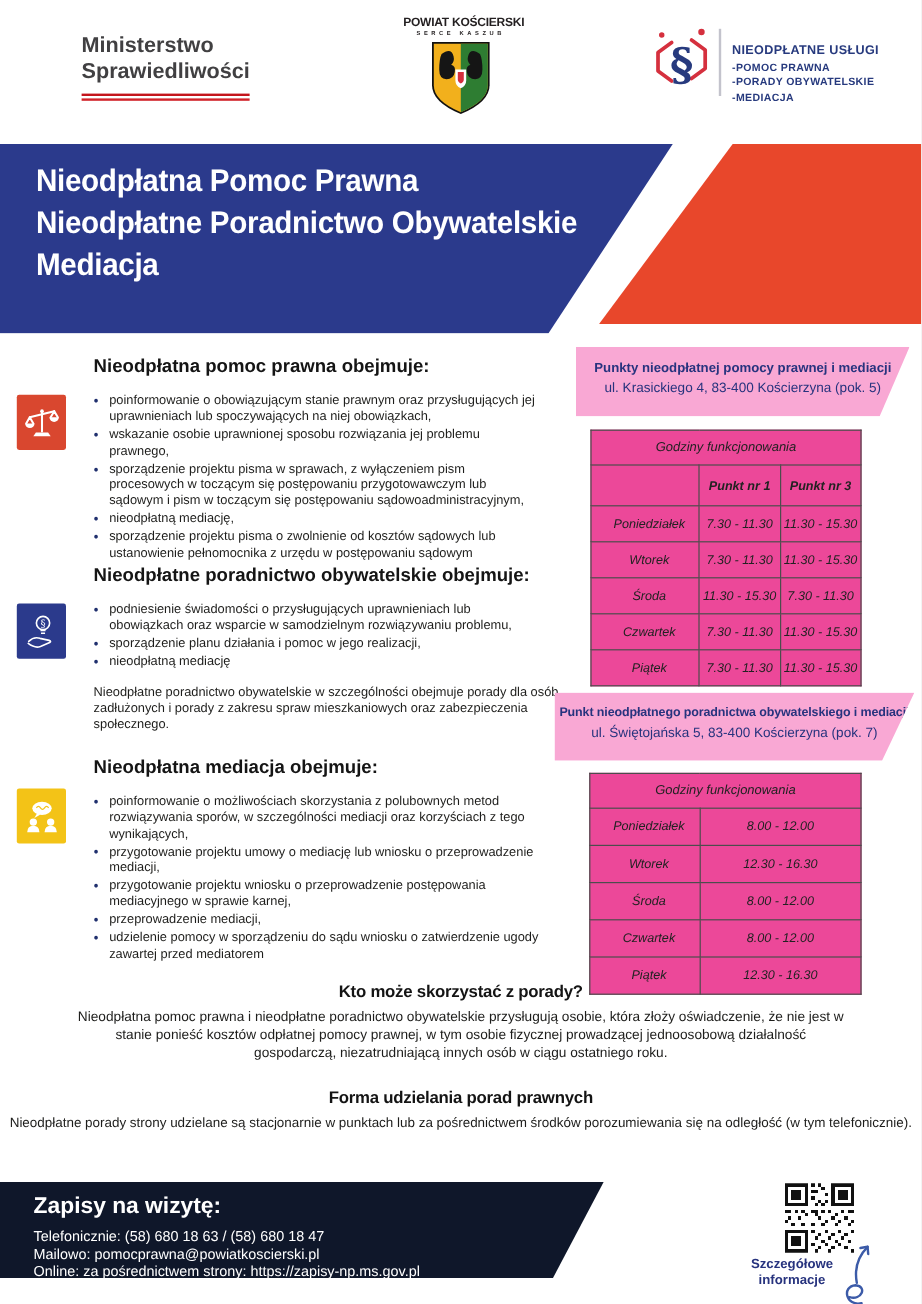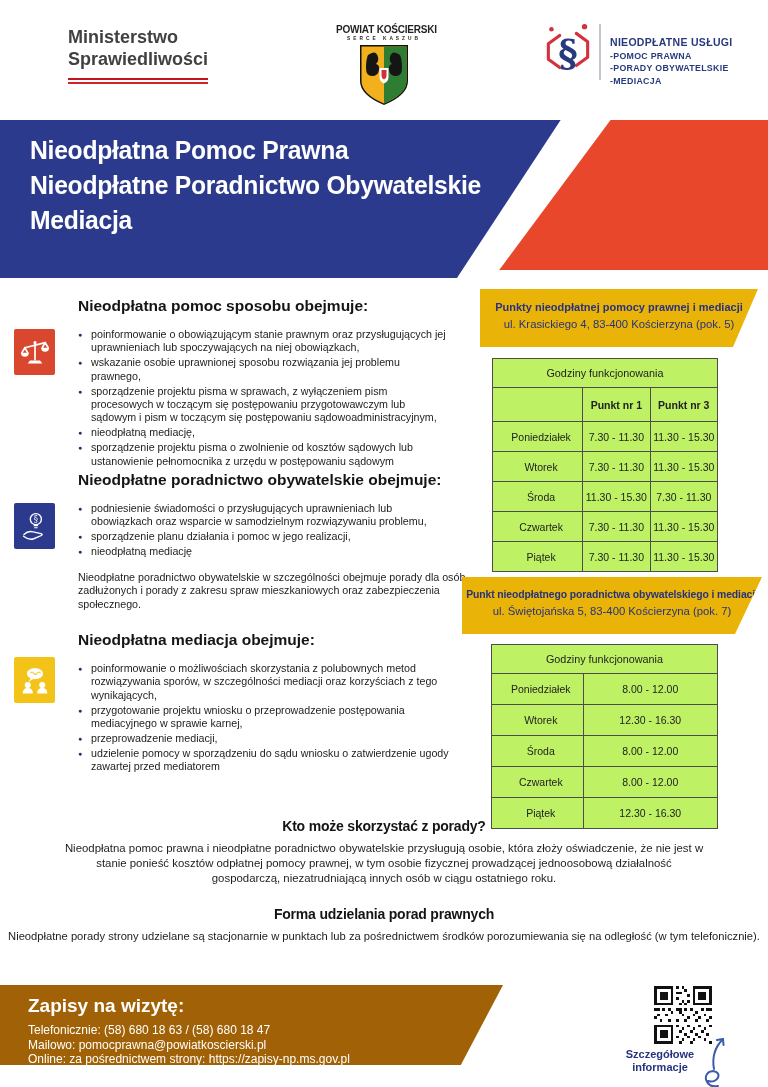--- a/index.html
+++ b/index.html
@@ -5,21 +5,21 @@
   html,body{margin:0;padding:0;background:#e9e9e9;}
   .poster{position:relative;width:768px;height:1087px;margin:0 auto;background:#ffffff;
           overflow:hidden;font-family:"Liberation Sans",sans-serif;color:#1d1d1b;}
 
   
   .logo-ministry{position:absolute;left:68px;top:26px;width:140px;font-weight:bold;}
   .lm-name{font-size:18px;line-height:22px;color:#414042;}
   .lm-rule1{height:2px;background:#c4151c;margin-top:8px;}
   .lm-rule2{height:2px;background:#d2232a;margin-top:2px;}
 
-  .logo-county{position:absolute;left:336px;top:24px;width:96px;text-align:center;}
+  .logo-county{position:absolute;left:336px;top:14px;width:96px;text-align:center;}
   .lc-title{font-size:10px;font-weight:bold;color:#231f20;letter-spacing:-0.2px;white-space:nowrap;}
   .lc-sub{font-size:4.8px;font-weight:bold;color:#231f20;letter-spacing:3px;margin-top:1px;}
   .lc-shield{margin-top:3px;}
 
   .logo-services{position:absolute;left:544px;top:22px;display:flex;align-items:flex-start;}
   .ls-icon{width:48px;height:60px;}
   .ls-divider{width:2px;height:56px;background:#c3c3cc;margin:2px 9px 0 7px;}
   .ls-text{padding-top:14px;}
   .ls-title{font-size:10.5px;font-weight:bold;color:#273a7e;letter-spacing:.3px;}
   .ls-item{font-size:8.8px;font-weight:bold;color:#273a7e;letter-spacing:.3px;margin-top:2.5px;}
@@ -39,29 +39,29 @@
   .sec-h{margin-left:78px;font-size:15.5px;font-weight:bold;color:#151515;}
   .icon-box{position:absolute;left:14px;width:41px;height:46px;border-radius:2px;
             display:flex;align-items:center;justify-content:center;}
   .bullets{list-style:none;margin:13px 0 0 78px;padding:0;width:372px;}
   .bullets li{position:relative;padding-left:13px;font-size:10.7px;line-height:13.4px;
               margin-bottom:1.5px;color:#1d1d1b;}
   .bullets li::before{content:"\25CF";position:absolute;left:0;top:0;font-size:7px;color:#20306e;}
   .sec-note{margin:12px 0 0 78px;width:392px;font-size:10.7px;line-height:13.6px;}
 
   
-  .pbanner{position:absolute;background:#eab308;color:#27337e;text-align:center;
+  .pbanner{position:absolute;background:#f9a8d4;color:#27337e;text-align:center;
            clip-path:polygon(0 0,100% 0,91% 100%,0 100%);}
   .pb1{left:480px;top:289px;width:278px;height:58px;}
   .pb2{left:462px;top:577px;width:300px;height:57px;}
   .pb-title{font-weight:bold;margin-top:12px;font-size:11px;}
   .pb2 .pb-title{font-size:10.4px;letter-spacing:-0.1px;}
   .pb-addr{font-size:11.3px;margin-top:5px;}
 
-  table.sched{position:absolute;border-collapse:collapse;background:#bef264;font-size:10.5px;color:#222;}
+  table.sched{position:absolute;border-collapse:collapse;background:#ec4899;font-size:10.5px;color:#222;font-style:italic;}
   table.sched td{border:1px solid #4d4d4d;text-align:center;vertical-align:middle;}
   table.sched .cap{height:26px;font-size:10.8px;}
   table.sched .colh{font-weight:bold;}
   table.sched .day{text-align:center;padding-left:8px;}
   .t1{left:492px;top:358px;width:226px;}
   .t1 .hrow td{height:31px;}
   .t1 .drow td{height:27px;}
   .t1 .c0{width:84px;} .t1 .c1{width:71px;} .t1 .c2{width:71px;}
   .t2{left:491px;top:644px;width:227px;}
   .t2 .cap{height:28px;}
@@ -69,21 +69,21 @@
   .t2 .c0{width:84px;} .t2 .c1{width:143px;}
 
   
   .centerblock{position:absolute;left:0;width:768px;text-align:center;}
   .cb-h{font-size:14px;font-weight:bold;color:#141414;letter-spacing:-0.2px;margin:0;}
   .cb-p{margin:7px auto 0;font-size:11.4px;line-height:15px;color:#1d1d1b;}
   .elig{top:818px;} .elig .cb-p{width:640px;text-align:center;}
   .formb{top:906px;} .formb .cb-p{width:764px;font-size:11.2px;}
 
   
-  .footer-band{position:absolute;left:0;top:985px;width:768px;height:80px;background:#a16207;
+  .footer-band{position:absolute;left:0;top:985px;width:768px;height:80px;background:#0f172a;
                clip-path:polygon(0 0,65.5% 0,60% 100%,0 100%);color:#fff;}
   .fb-head{margin:10px 0 0 28px;font-size:19px;font-weight:bold;}
   .fb-line{margin:0 0 0 28px;font-size:12px;line-height:14.5px;}
   .fb-line.first{margin-top:6px;}
 
   .qr{position:absolute;left:654px;top:986px;width:58px;height:58px;}
   .qr-label{position:absolute;left:612px;top:1048px;width:96px;text-align:center;
             color:#27337e;font-weight:bold;font-size:11px;line-height:13px;}
   .arrow{position:absolute;left:702px;top:1034px;}
 </style>
@@ -134,21 +134,21 @@
     <div class="band-blue"></div>
     <div class="band-red"></div>
     <div class="band-title">
       <div>Nieodpłatna Pomoc Prawna</div>
       <div>Nieodpłatne Poradnictwo Obywatelskie</div>
       <div>Mediacja</div>
     </div>
   </div>
 
   <div class="sec" style="top:297px">
-    <div class="sec-h">Nieodpłatna pomoc sposobu obejmuje:</div>
+    <div class="sec-h">Nieodpłatna pomoc prawna obejmuje:</div>
     <ul class="bullets">
       <li>poinformowanie o obowiązującym stanie prawnym oraz przysługujących jej uprawnieniach lub spoczywających na niej obowiązkach,</li>
       <li>wskazanie osobie uprawnionej sposobu rozwiązania jej problemu prawnego,</li>
       <li>sporządzenie projektu pisma w sprawach, z wyłączeniem pism procesowych w toczącym się postępowaniu przygotowawczym lub sądowym i pism w toczącym się postępowaniu sądowoadministracyjnym,</li>
       <li>nieodpłatną mediację,</li>
       <li>sporządzenie projektu pisma o zwolnienie od kosztów sądowych lub ustanowienie pełnomocnika z urzędu w postępowaniu sądowym</li>
     </ul>
   </div>
   <div class="icon-box" style="top:329px;background:#d9472f">
     <svg width="34" height="36" viewBox="0 0 40 40">
@@ -180,20 +180,21 @@
       <text x="21" y="15.5" font-size="10" fill="#ffffff" text-anchor="middle" font-family="DejaVu Serif, serif">§</text>
       <path d="M18.5 19.5 h5 M19 22 h4" stroke="#ffffff" stroke-width="1.3" fill="none"></path>
       <path d="M7 30 q5 -5 11 -3 l9 2 q2.5 .8 .5 2.2 l-9 3.8 q-5.5 2 -12 -3" stroke="#ffffff" stroke-width="1.6" fill="none" stroke-linecap="round"></path>
     </svg>
   </div>
 
   <div class="sec" style="top:631px">
     <div class="sec-h">Nieodpłatna mediacja obejmuje:</div>
     <ul class="bullets">
       <li>poinformowanie o możliwościach skorzystania z polubownych metod rozwiązywania sporów, w szczególności mediacji oraz korzyściach z tego wynikających,</li>
+      <li>przygotowanie projektu umowy o mediację lub wniosku o przeprowadzenie mediacji,</li>
       <li>przygotowanie projektu wniosku o przeprowadzenie postępowania mediacyjnego w sprawie karnej,</li>
       <li>przeprowadzenie mediacji,</li>
       <li>udzielenie pomocy w sporządzeniu do sądu wniosku o zatwierdzenie ugody zawartej przed mediatorem</li>
     </ul>
   </div>
   <div class="icon-box" style="top:657px;background:#f3c317">
     <svg width="34" height="38" viewBox="0 0 40 40">
       <ellipse cx="20" cy="12.5" rx="9.5" ry="6.5" fill="#ffffff"></ellipse>
       <path d="M15 17.5 l-2.5 4.5 6 -3.5 z" fill="#ffffff"></path>
       <path d="M14.5 12 q2 -3 4 0 q2 3 4 0 q2 -3 4 0" stroke="#f3c317" stroke-width="1.2" fill="none"></path>

